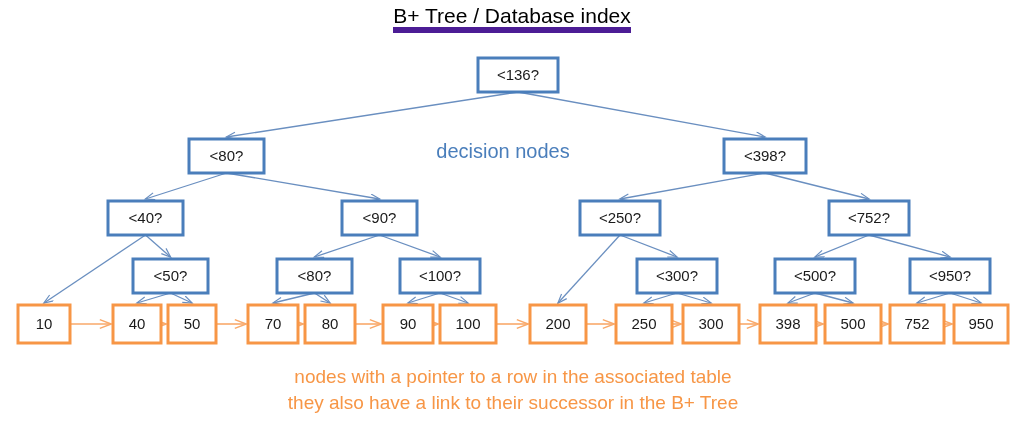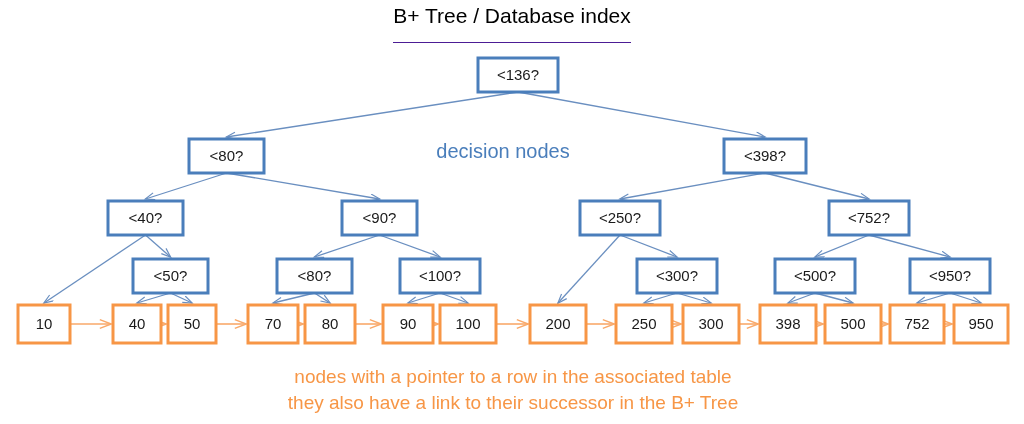--- a/index.html
+++ b/index.html
@@ -23,22 +23,22 @@
     position: absolute;
     left: 0;
     top: 4px;
     width: 1024px;
     text-align: center;
     font-size: 21px;
     color: #000000;
     font-family: "Liberation Sans", sans-serif;
   }
   #title span {
-    border-bottom: 1px solid #4c1d95;
-    padding-bottom: 15px;
+    border-bottom: 6px solid #4c1d95;
+    padding-bottom: 0;
   }
   svg#canvas {
     position: absolute;
     left: 0;
     top: 0;
     width: 1024px;
     height: 424px;
   }
   .dnode-rect {
     fill: #ffffff;

